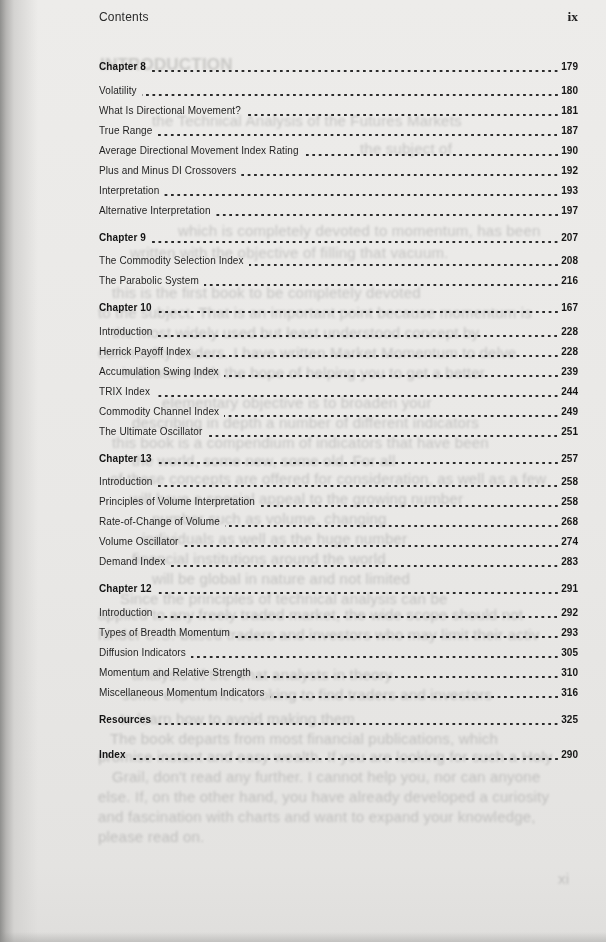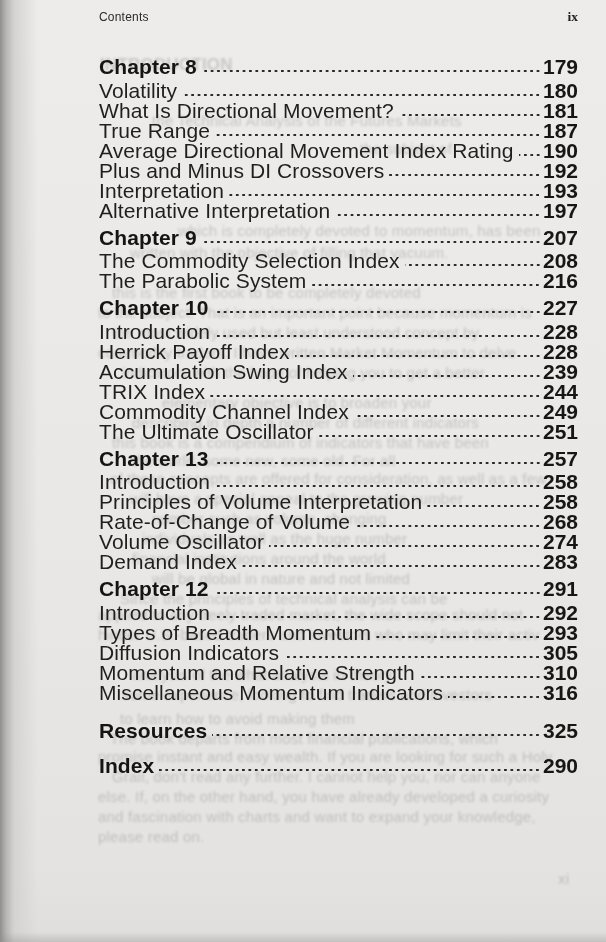--- a/index.html
+++ b/index.html
@@ -23,26 +23,26 @@
   .ghost-line.gb{font-weight:700;color:rgba(100,100,98,.26);}
 
   
   .runhead{position:absolute;left:99px;right:28px;top:9px;z-index:2;
            display:flex;justify-content:space-between;align-items:baseline;}
   .runhead .title{font-size:12px;color:#2a2a2a;letter-spacing:.2px;}
   .runhead .folio{font-size:13.5px;font-weight:700;color:#222;font-family:Liberation Serif, serif;}
 
   
   .toc{position:absolute;left:99px;right:28px;top:50px;z-index:2;}
-  .row{display:flex;align-items:baseline;line-height:20px;font-size:21px;color:#1f1f1f;}
+  .row{display:flex;align-items:baseline;line-height:20px;font-size:10px;color:#1f1f1f;}
   .row .lbl{white-space:nowrap;letter-spacing:.1px;}
   .row.chapter{margin-top:7px;margin-bottom:3.5px;}
   .row.chapter .lbl{font-weight:700;color:#141414;}
   .row.index-row{margin-top:15px;}
-  .row.res-row{margin-top:18px;}
+  .row.res-row{margin-top:7px;}
   .leader{flex:1;align-self:flex-end;height:6px;margin:0 2px 3px 5px;
           background-image:radial-gradient(circle,#2b2b2b 1.15px,rgba(0,0,0,0) 1.45px);
           background-size:6.4px 6px;background-repeat:repeat-x;background-position:right bottom;}
   .pg{font-weight:700;color:#161616;white-space:nowrap;}
 </style>
 </head>
 <body>
 
 <div class="page">
   <div class="ghost" id="ghost-host">
@@ -138,21 +138,21 @@
         <span class="pg">208</span>
     </div>
     <div class="row">
       <span class="lbl">The Parabolic System</span>
         <span class="leader"></span>
         <span class="pg">216</span>
     </div>
     <div class="row chapter">
       <span class="lbl">Chapter 10</span>
         <span class="leader"></span>
-        <span class="pg">227</span>
+        <span class="pg">167</span>
     </div>
     <div class="row">
       <span class="lbl">Introduction</span>
         <span class="leader"></span>
         <span class="pg">228</span>
     </div>
     <div class="row">
       <span class="lbl">Herrick Payoff Index</span>
         <span class="leader"></span>
         <span class="pg">228</span>

